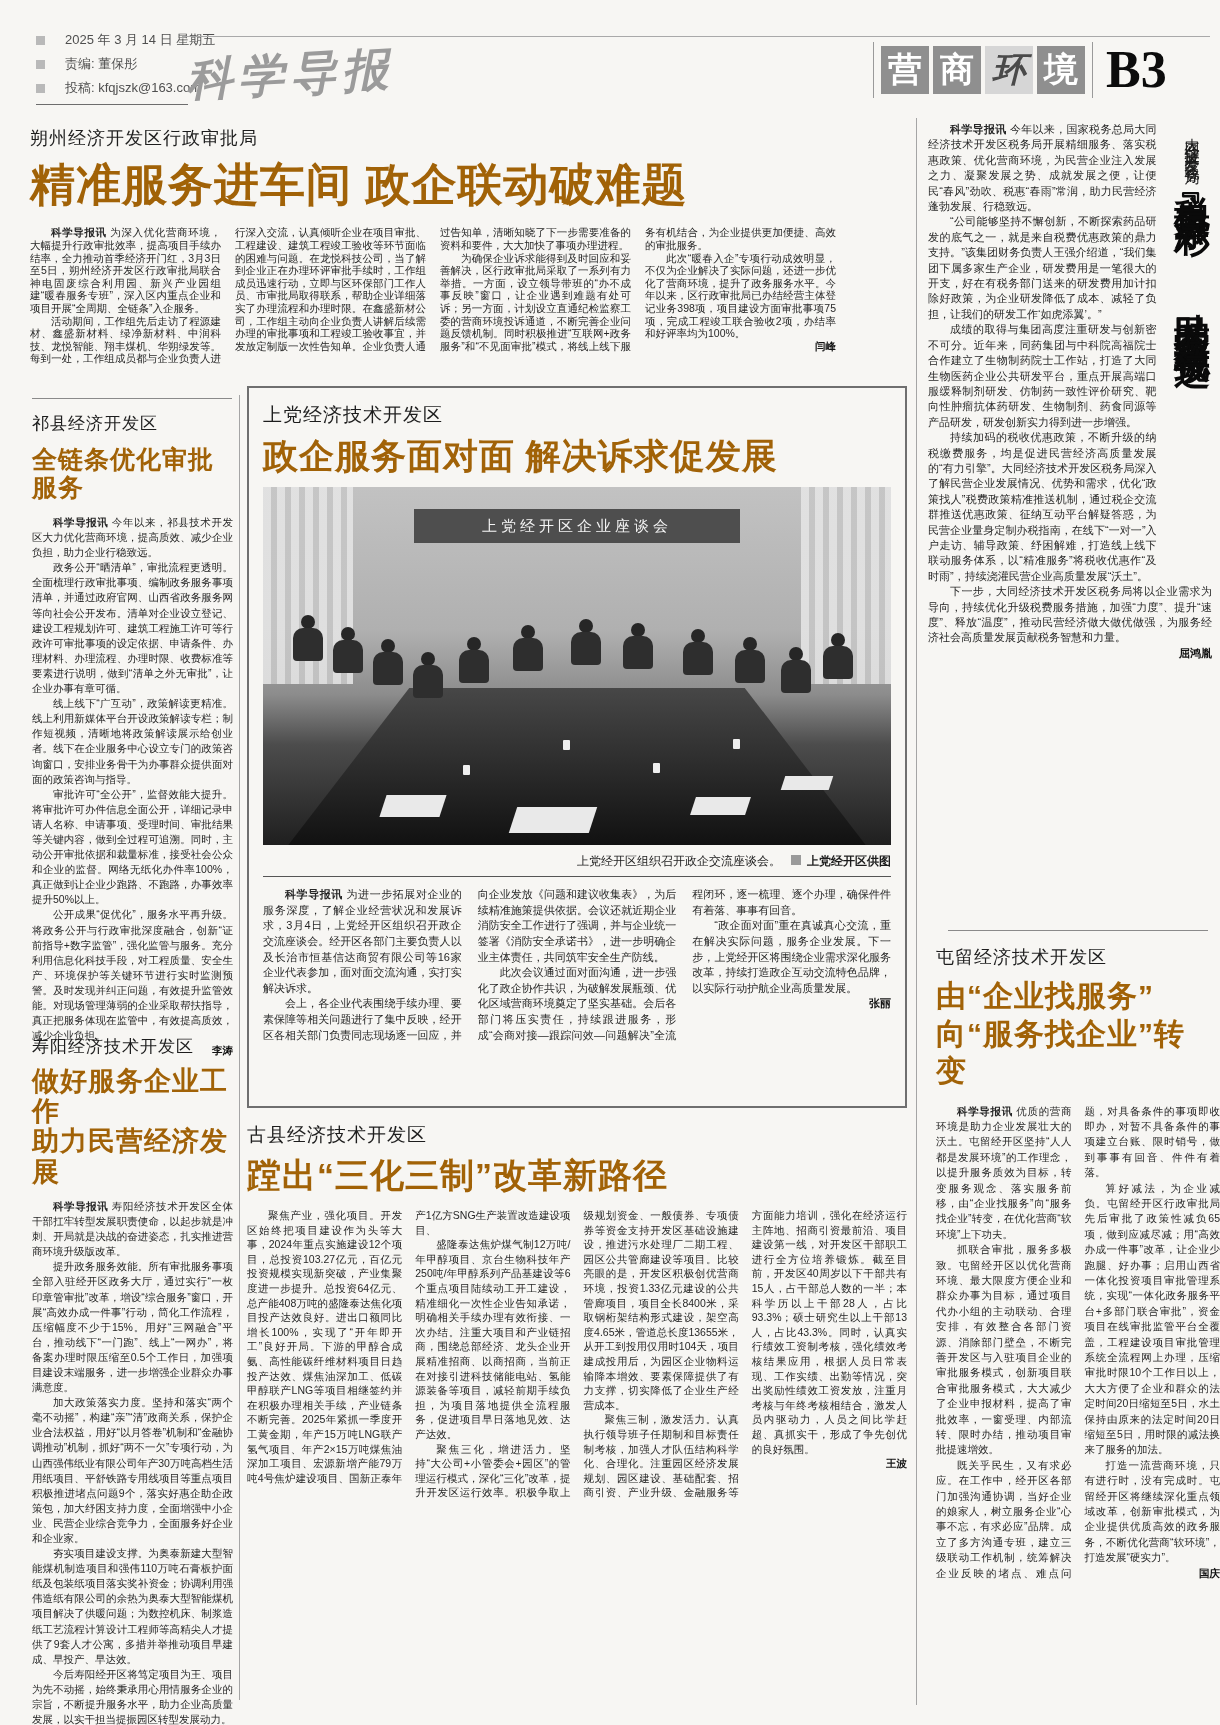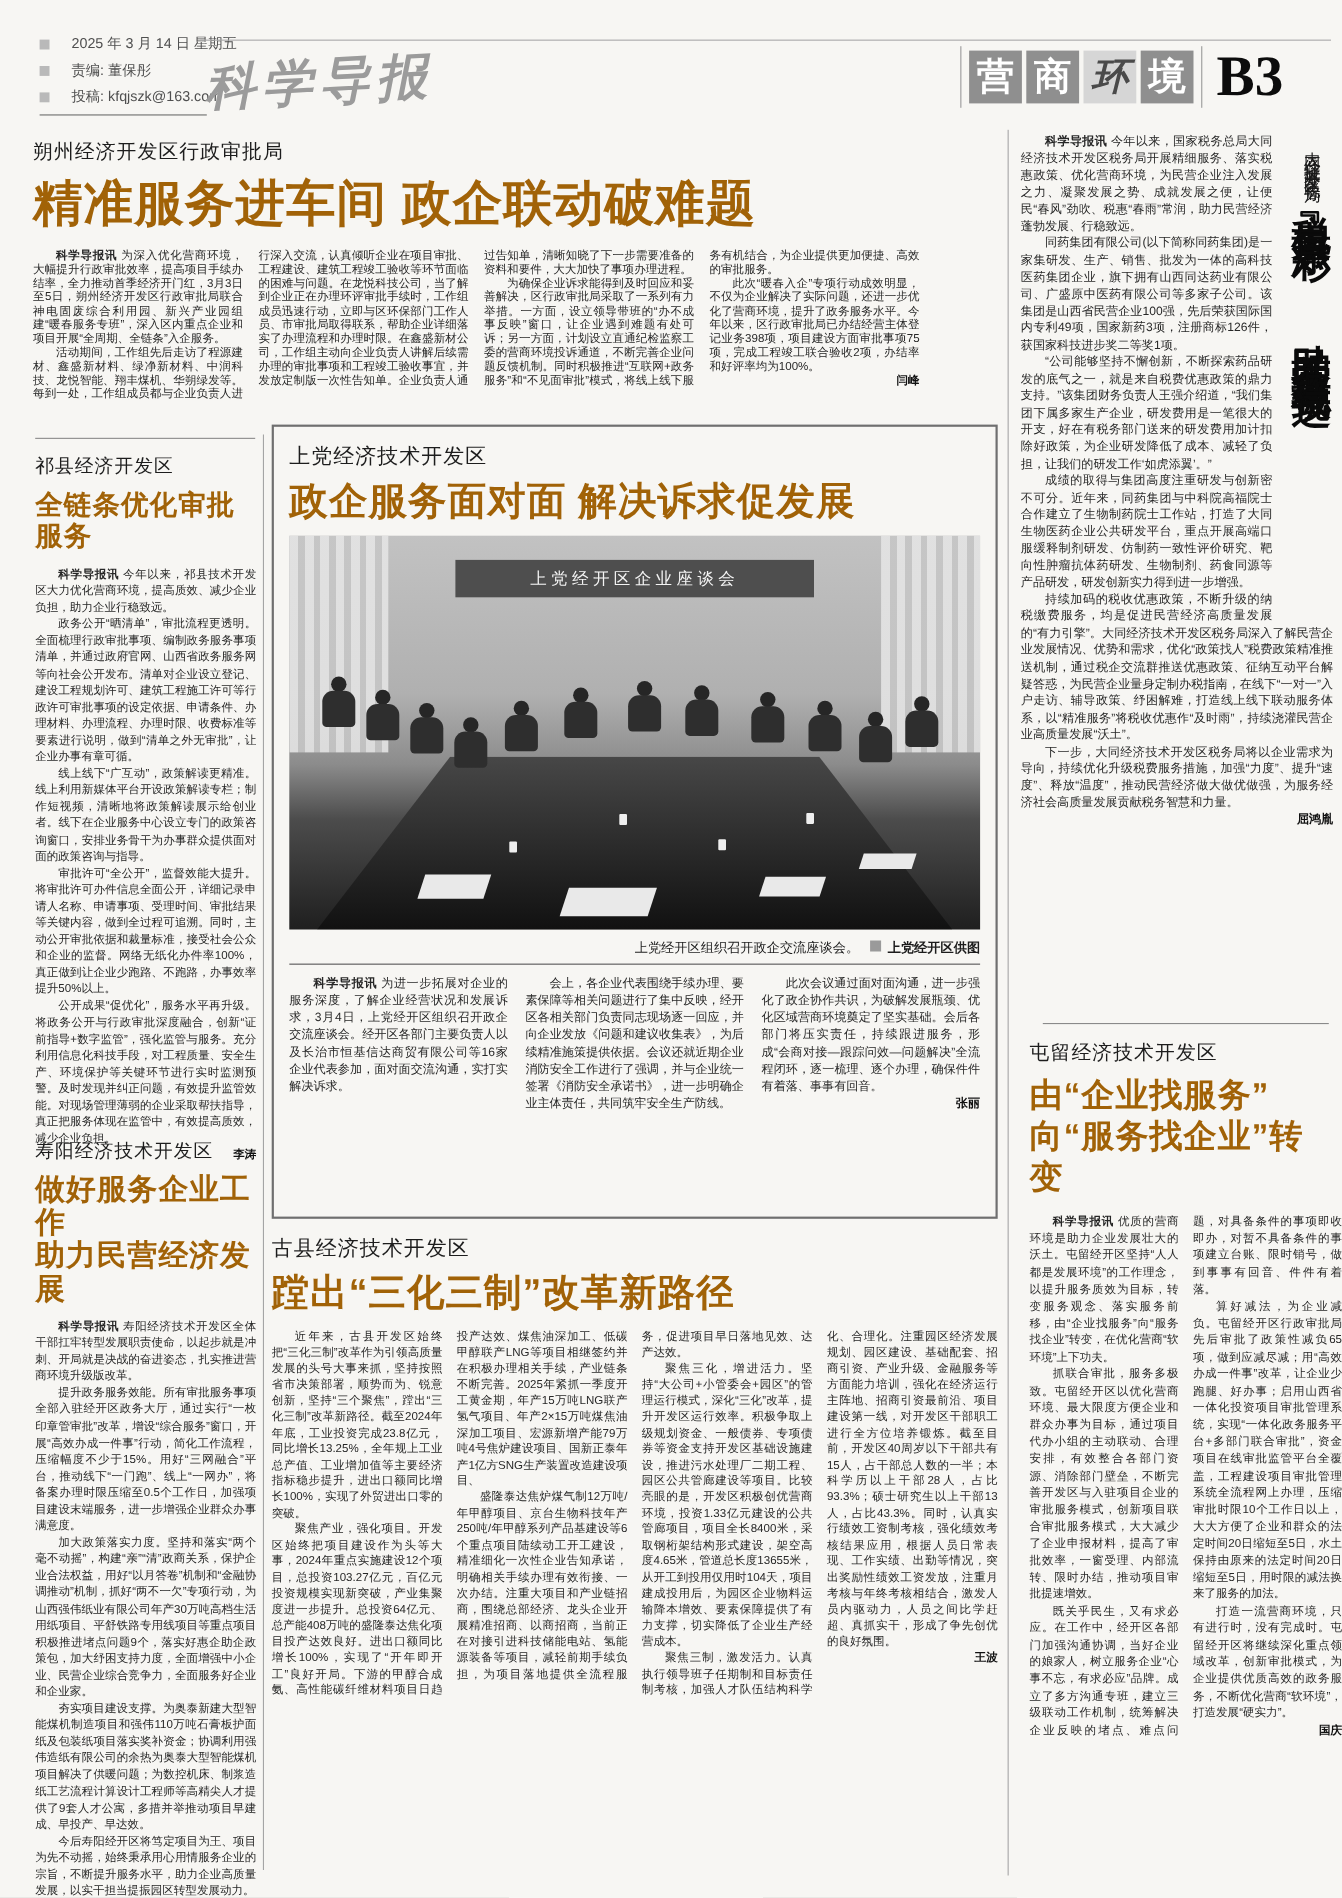--- a/index.html
+++ b/index.html
@@ -184,48 +184,47 @@
     </div>
 
     <div class="caption">
       <span>上党经开区组织召开政企交流座谈会。</span><span class="csq"></span><b>上党经开区供图</b>
     </div>
 
     <div class="body cols3">
         <p><strong>科学导报讯</strong> 为进一步拓展对企业的服务深度，了解企业经营状况和发展诉求，3月4日，上党经开区组织召开政企交流座谈会。经开区各部门主要负责人以及长治市恒基信达商贸有限公司等16家企业代表参加，面对面交流沟通，实打实解决诉求。</p>
         <p>会上，各企业代表围绕手续办理、要素保障等相关问题进行了集中反映，经开区各相关部门负责同志现场逐一回应，并向企业发放《问题和建议收集表》，为后续精准施策提供依据。会议还就近期企业消防安全工作进行了强调，并与企业统一签署《消防安全承诺书》，进一步明确企业主体责任，共同筑牢安全生产防线。</p>
         <p>此次会议通过面对面沟通，进一步强化了政企协作共识，为破解发展瓶颈、优化区域营商环境奠定了坚实基础。会后各部门将压实责任，持续跟进服务，形成“会商对接—跟踪问效—问题解决”全流程闭环，逐一梳理、逐个办理，确保件件有着落、事事有回音。</p>
+        <p>“政企面对面”重在真诚真心交流，重在解决实际问题，服务企业发展。下一步，上党经开区将围绕企业需求深化服务改革，持续打造政企互动交流特色品牌，以实际行动护航企业高质量发展。</p>
         <p class="byline">张丽</p>
       </div>
   </div>
 
   <div class="art" style="left:247px;top:1122px;width:660px;">
     <div class="kicker" style="font-size:19px;">古县经济技术开发区</div>
     <div class="headline gx-head">
       <div>蹚出“三化三制”改革新路径</div>
     </div>
     <div class="body colsG">
-        <p>近年来，古县开发区始终把“三化三制”改革作为引领高质量发展的头号大事来抓，坚持按照省市决策部署，顺势而为、锐意创新，坚持“三个聚焦”，蹚出“三化三制”改革新路径。截至2024年年底，工业投资完成23.8亿元，同比增长13.25%，全年规上工业总产值、工业增加值等主要经济指标稳步提升，进出口额同比增长100%，实现了外贸进出口零的突破。</p>
         <p>聚焦产业，强化项目。开发区始终把项目建设作为头等大事，2024年重点实施建设12个项目，总投资103.27亿元，百亿元投资规模实现新突破，产业集聚度进一步提升。总投资64亿元、总产能408万吨的盛隆泰达焦化项目投产达效良好。进出口额同比增长100%，实现了“开年即开工”良好开局。下游的甲醇合成氨、高性能碳纤维材料项目日趋投产达效、煤焦油深加工、低碳甲醇联产LNG等项目相继签约并在积极办理相关手续，产业链条不断完善。2025年紧抓一季度开工黄金期，年产15万吨LNG联产氢气项目、年产2×15万吨煤焦油深加工项目、宏源新增产能79万吨4号焦炉建设项目、国新正泰年产1亿方SNG生产装置改造建设项目、</p>
         <p>盛隆泰达焦炉煤气制12万吨/年甲醇项目、京台生物科技年产250吨/年甲醇系列产品基建设等6个重点项目陆续动工开工建设，精准细化一次性企业告知承诺，明确相关手续办理有效衔接、一次办结。注重大项目和产业链招商，围绕总部经济、龙头企业开展精准招商、以商招商，当前正在对接引进科技储能电站、氢能源装备等项目，减轻前期手续负担，为项目落地提供全流程服务，促进项目早日落地见效、达产达效。</p>
         <p>聚焦三化，增进活力。坚持“大公司+小管委会+园区”的管理运行模式，深化“三化”改革，提升开发区运行效率。积极争取上级规划资金、一般债券、专项债券等资金支持开发区基础设施建设，推进污水处理厂二期工程、园区公共管廊建设等项目。比较亮眼的是，开发区积极创优营商环境，投资1.33亿元建设的公共管廊项目，项目全长8400米，采取钢桁架结构形式建设，架空高度4.65米，管道总长度13655米，从开工到投用仅用时104天，项目建成投用后，为园区企业物料运输降本增效、要素保障提供了有力支撑，切实降低了企业生产经营成本。</p>
         <p>聚焦三制，激发活力。认真执行领导班子任期制和目标责任制考核，加强人才队伍结构科学化、合理化。注重园区经济发展规划、园区建设、基础配套、招商引资、产业升级、金融服务等方面能力培训，强化在经济运行主阵地、招商引资最前沿、项目建设第一线，对开发区干部职工进行全方位培养锻炼。截至目前，开发区40周岁以下干部共有15人，占干部总人数的一半；本科学历以上干部28人，占比93.3%；硕士研究生以上干部13人，占比43.3%。同时，认真实行绩效工资制考核，强化绩效考核结果应用，根据人员日常表现、工作实绩、出勤等情况，突出奖励性绩效工资发放，注重月考核与年终考核相结合，激发人员内驱动力，人员之间比学赶超、真抓实干，形成了争先创优的良好氛围。</p>
         <p class="byline">王波</p>
       </div>
   </div>
 
   <div class="art" style="left:928px;top:122px;width:284px;">
     <div class="vwrap">
       <span class="v-kicker">大同经济技术开发区税务局</span>
       <span class="v-h">税力量『添彩』</span>
       <span class="v-h v-h2">助民营企业行稳致远</span>
     </div>
     <div class="body dt-body">
         <p><strong>科学导报讯</strong> 今年以来，国家税务总局大同经济技术开发区税务局开展精细服务、落实税惠政策、优化营商环境，为民营企业注入发展之力、凝聚发展之势、成就发展之便，让便民“春风”劲吹、税惠“春雨”常润，助力民营经济蓬勃发展、行稳致远。</p>
-        <p>同药集团有限公司(以下简称同药集团)是一家集研发、生产、销售、批发为一体的高科技医药集团企业，旗下拥有山西同达药业有限公司、广盛原中医药有限公司等多家子公司。该集团是山西省民营企业100强，先后荣获国际国内专利49项，国家新药3项，注册商标126件，获国家科技进步奖二等奖1项。</p>
         <p>“公司能够坚持不懈创新，不断探索药品研发的底气之一，就是来自税费优惠政策的鼎力支持。”该集团财务负责人王强介绍道，“我们集团下属多家生产企业，研发费用是一笔很大的开支，好在有税务部门送来的研发费用加计扣除好政策，为企业研发降低了成本、减轻了负担，让我们的研发工作‘如虎添翼’。”</p>
         <p>成绩的取得与集团高度注重研发与创新密不可分。近年来，同药集团与中科院高福院士合作建立了生物制药院士工作站，打造了大同生物医药企业公共研发平台，重点开展高端口服缓释制剂研发、仿制药一致性评价研究、靶向性肿瘤抗体药研发、生物制剂、药食同源等产品研发，研发创新实力得到进一步增强。</p>
         <p>持续加码的税收优惠政策，不断升级的纳税缴费服务，均是促进民营经济高质量发展的“有力引擎”。大同经济技术开发区税务局深入了解民营企业发展情况、优势和需求，优化“政策找人”税费政策精准推送机制，通过税企交流群推送优惠政策、征纳互动平台解疑答惑，为民营企业量身定制办税指南，在线下“一对一”入户走访、辅导政策、纾困解难，打造线上线下联动服务体系，以“精准服务”将税收优惠作“及时雨”，持续浇灌民营企业高质量发展“沃土”。</p>
         <p>下一步，大同经济技术开发区税务局将以企业需求为导向，持续优化升级税费服务措施，加强“力度”、提升“速度”、释放“温度”，推动民营经济做大做优做强，为服务经济社会高质量发展贡献税务智慧和力量。</p>
         <p class="byline">屈鸿胤</p>
       </div>
   </div>
 
   <div class="art" style="left:936px;top:930px;width:284px;">
     <div class="tl-rule"></div>

